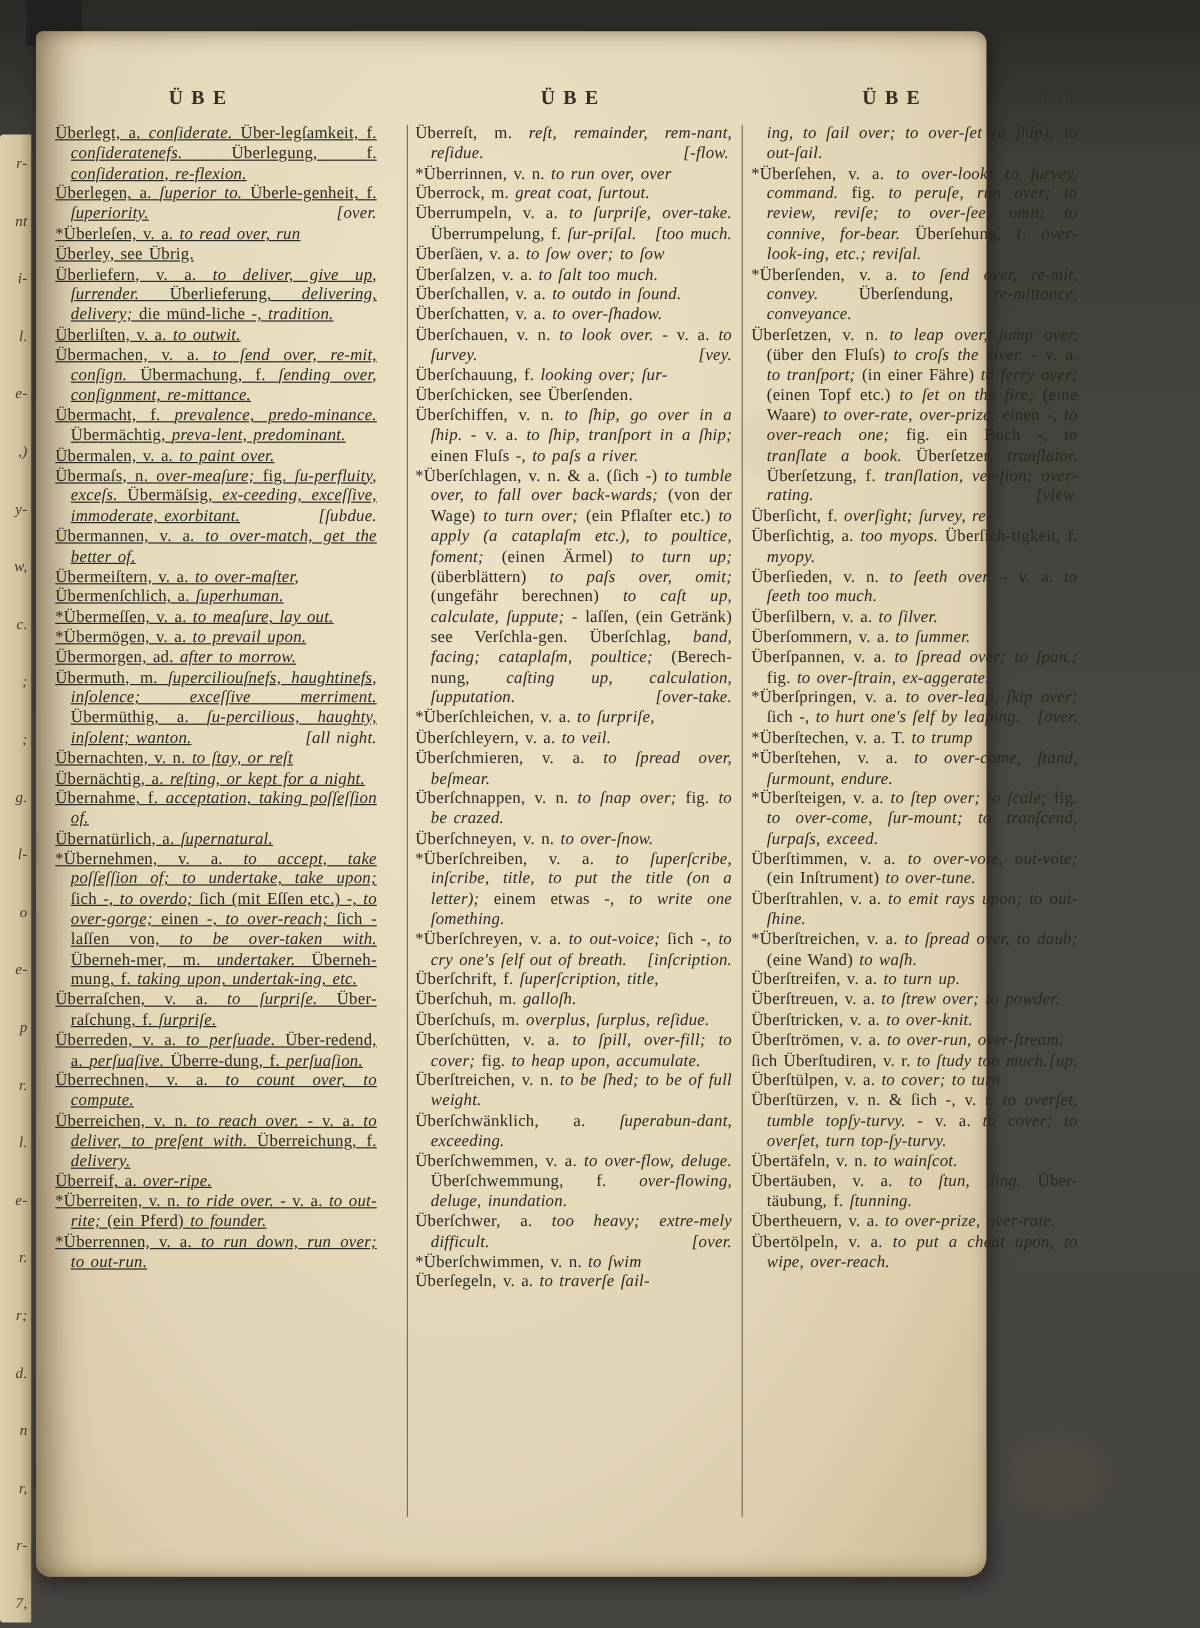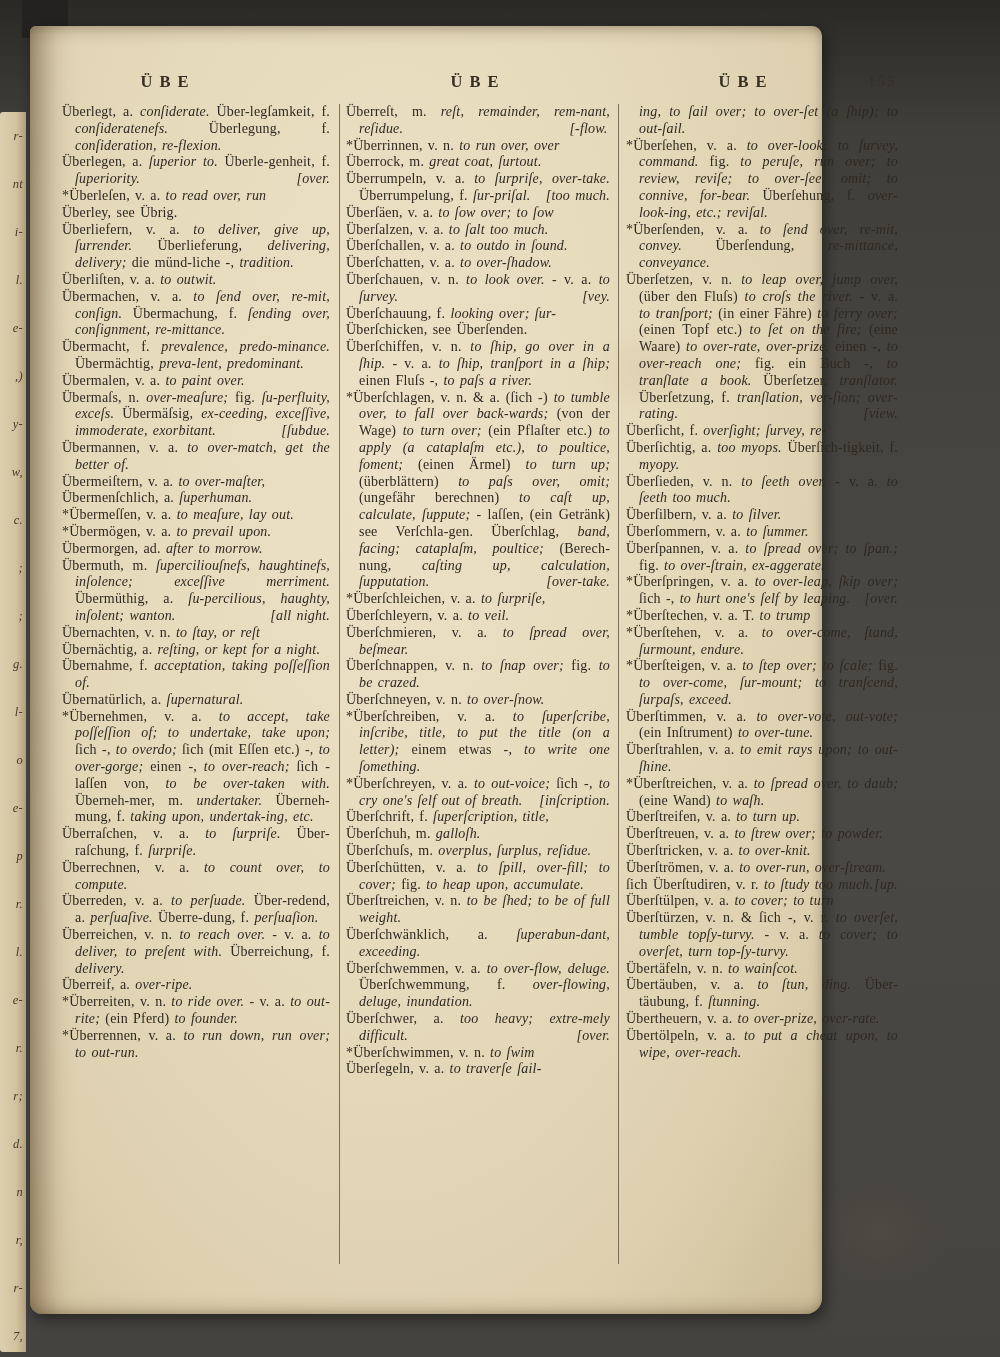--- a/index.html
+++ b/index.html
@@ -41,21 +41,21 @@
     font-size:15px;letter-spacing:2px;color:#372f24;
   }
   .col-rule{position:absolute;top:78px;width:1px;height:1160px;background:#4e4334;opacity:.7;}
   .rule-1{left:309px;}
   .rule-2{left:588px;}
   .col{
     position:absolute;top:78px;
     font-size:14px;line-height:16.8px;color:#2e2920;
     text-align:justify;letter-spacing:.2px;word-spacing:1.5px;
   }
-  .col-1{left:32px;width:268px;}
+  .col-1{left:16px;width:268px;text-decoration:underline;}
   .col-2{left:316px;width:264px;}
   .col-3{left:596px;width:272px;}
   .entry{margin:0;padding-left:13px;text-indent:-13px;}
   .entry.cont{text-indent:0;}
   .it{font-style:italic;}
   .rm{font-style:normal;}
   .cw{font-style:italic;float:right;}
   .stain{position:absolute;border-radius:50%;pointer-events:none;}
   .stain-a{left:560px;top:300px;width:120px;height:90px;
     background:radial-gradient(ellipse,rgba(160,130,80,.12),rgba(160,130,80,0) 70%);}
@@ -125,22 +125,22 @@
       <p class="entry"><span class="rm">*Übermeſſen, v. a. </span><span class="it">to meaſure, lay out.</span></p>
       <p class="entry"><span class="rm">*Übermögen, v. a. </span><span class="it">to prevail upon.</span></p>
       <p class="entry"><span class="rm">Übermorgen, ad. </span><span class="it">after to morrow.</span></p>
       <p class="entry"><span class="rm">Übermuth, m. </span><span class="it">ſuperciliouſnefs, haughtinefs, inſolence; exceſſive merriment. </span><span class="rm">Übermüthig, a. </span><span class="it">ſu-percilious, haughty, inſolent; wanton. </span><span class="cw">[all night.</span></p>
       <p class="entry"><span class="rm">Übernachten, v. n. </span><span class="it">to ſtay, or reſt</span></p>
       <p class="entry"><span class="rm">Übernächtig, a. </span><span class="it">reſting, or kept for a night.</span></p>
       <p class="entry"><span class="rm">Übernahme, f. </span><span class="it">acceptation, taking poſſeſſion of.</span></p>
       <p class="entry"><span class="rm">Übernatürlich, a. </span><span class="it">ſupernatural.</span></p>
       <p class="entry"><span class="rm">*Übernehmen, v. a. </span><span class="it">to accept, take poſſeſſion of; to undertake, take upon; </span><span class="rm">ſich -, </span><span class="it">to overdo; </span><span class="rm">ſich (mit Eſſen etc.) -, </span><span class="it">to over-gorge; </span><span class="rm">einen -, </span><span class="it">to over-reach; </span><span class="rm">ſich - laſſen von, </span><span class="it">to be over-taken with. </span><span class="rm">Überneh-mer, m. </span><span class="it">undertaker. </span><span class="rm">Überneh-mung, f. </span><span class="it">taking upon, undertak-ing, etc.</span></p>
       <p class="entry"><span class="rm">Überraſchen, v. a. </span><span class="it">to ſurpriſe. </span><span class="rm">Über-raſchung, f. </span><span class="it">ſurpriſe.</span></p>
+      <p class="entry"><span class="rm">Überreden, v. a. </span><span class="it">to perſuade. </span><span class="rm">Über-redend, a. </span><span class="it">perſuaſive. </span><span class="rm">Überre-dung, f. </span><span class="it">perſuaſion.</span></p>
       <p class="entry"><span class="rm">Überrechnen, v. a. </span><span class="it">to count over, to compute.</span></p>
-      <p class="entry"><span class="rm">Überreden, v. a. </span><span class="it">to perſuade. </span><span class="rm">Über-redend, a. </span><span class="it">perſuaſive. </span><span class="rm">Überre-dung, f. </span><span class="it">perſuaſion.</span></p>
       <p class="entry"><span class="rm">Überreichen, v. n. </span><span class="it">to reach over. </span><span class="rm">- v. a. </span><span class="it">to deliver, to preſent with. </span><span class="rm">Überreichung, f. </span><span class="it">delivery.</span></p>
       <p class="entry"><span class="rm">Überreif, a. </span><span class="it">over-ripe.</span></p>
       <p class="entry"><span class="rm">*Überreiten, v. n. </span><span class="it">to ride over. </span><span class="rm">- v. a. </span><span class="it">to out-rite; </span><span class="rm">(ein Pferd) </span><span class="it">to founder.</span></p>
       <p class="entry"><span class="rm">*Überrennen, v. a. </span><span class="it">to run down, run over; to out-run.</span></p>
     </div>
   <div class="col col-2">
       <p class="entry"><span class="rm">Überreſt, m. </span><span class="it">reſt, remainder, rem-nant, reſidue. </span><span class="cw">[-flow.</span></p>
       <p class="entry"><span class="rm">*Überrinnen, v. n. </span><span class="it">to run over, over</span></p>
       <p class="entry"><span class="rm">Überrock, m. </span><span class="it">great coat, ſurtout.</span></p>
       <p class="entry"><span class="rm">Überrumpeln, v. a. </span><span class="it">to ſurpriſe, over-take. </span><span class="rm">Überrumpelung, f. </span><span class="it">ſur-priſal. </span><span class="cw">[too much.</span></p>

